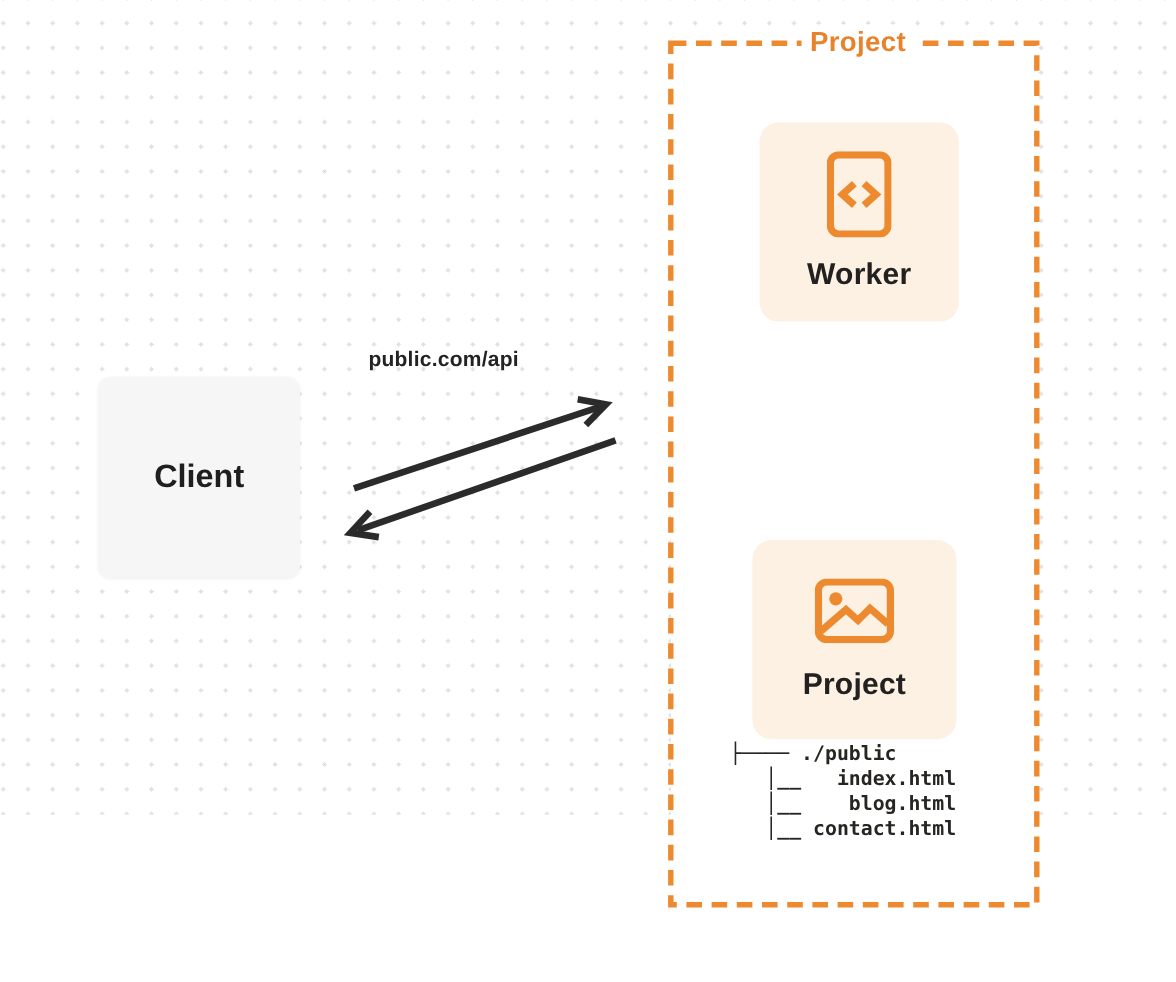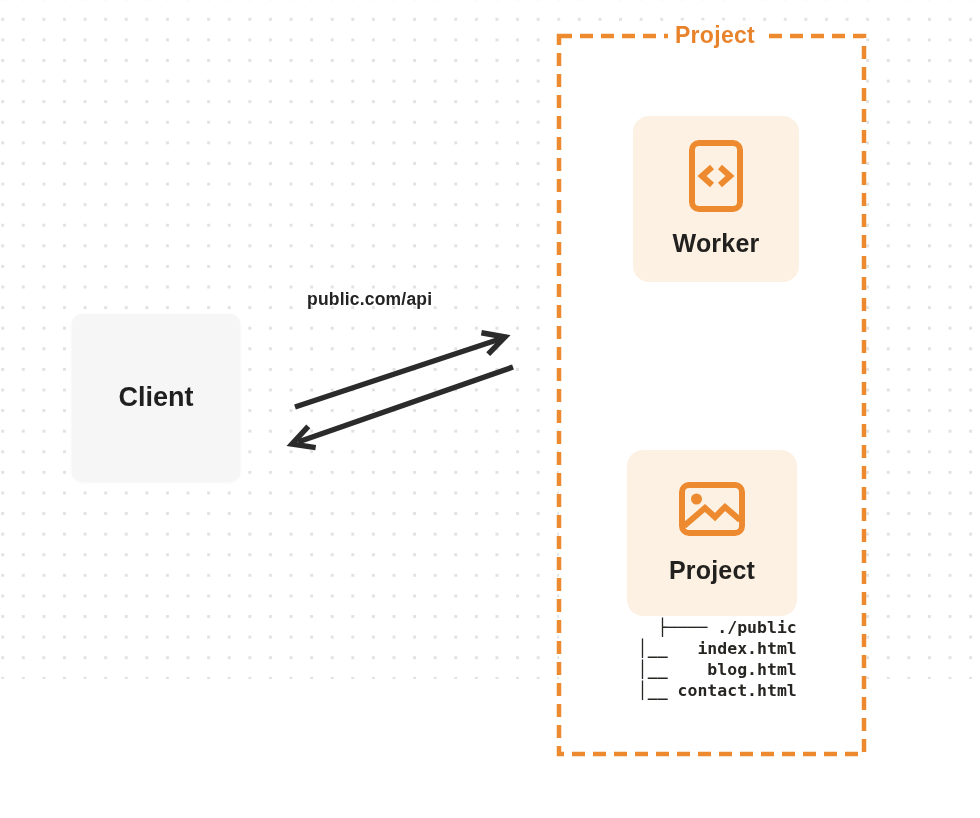--- a/index.html
+++ b/index.html
@@ -13,44 +13,44 @@
     position:relative;width:980px;height:679px;
     background-image:radial-gradient(circle,#e2e2e2 1.7px,transparent 1.8px);
     background-size:20.6px 20.6px;
     background-position:13px 9px;
   }
   .overlay{position:absolute;inset:0;z-index:1;pointer-events:none;}
   .node{position:absolute;z-index:2;display:flex;flex-direction:column;
     align-items:center;justify-content:center;border-radius:16px;}
   .card{background:#fcf1e2;}
   .card .label{font-weight:bold;font-size:25px;color:#222120;letter-spacing:.2px;}
-  .worker-card{left:633px;top:102px;width:166px;height:166px;gap:17px;margin-top:14px;}
+  .worker-card{left:633px;top:102px;width:166px;height:166px;gap:17px;}
   .assets-card{left:627px;top:450px;width:170px;height:166px;gap:20px;}
   .client-card{
-    left:72px;top:314px;width:168px;height:167px;
+    left:82px;top:314px;width:168px;height:167px;
     background:#f6f6f6;border-radius:10px;
     box-shadow:0 1px 3px rgba(0,0,0,0.06);
   }
   .client-card .label{font-weight:bold;font-size:27px;color:#1f1f1f;}
   .project-label{
     position:absolute;z-index:3;left:715px;top:35px;
     transform:translate(-50%,-50%);
     background:#ffffff;padding:1px 7px;
     font-weight:bold;font-size:23px;color:#e8832c;letter-spacing:.3px;
     white-space:nowrap;
   }
   .request-label{
     position:absolute;z-index:2;left:307px;top:289px;
     font-weight:bold;font-size:17.5px;color:#232323;letter-spacing:.2px;
     white-space:nowrap;
   }
   .file-tree{
     position:absolute;z-index:2;left:608px;top:617px;margin:0;
     font-family:"DejaVu Sans Mono",monospace;
-    font-size:16.5px;line-height:21px;font-weight:bold;color:#272522;text-align:right;
+    font-size:16.5px;line-height:21px;font-weight:bold;color:#272522;
   }
 </style>
 </head>
 <body>
 
 <div class="canvas">
 
   <svg class="overlay" width="980" height="818" viewBox="0 0 980 818">
 
     <rect x="559" y="36" width="305" height="718" fill="#ffffff" stroke="#ed8a2f" stroke-width="4.5" stroke-dasharray="13 8"></rect>

